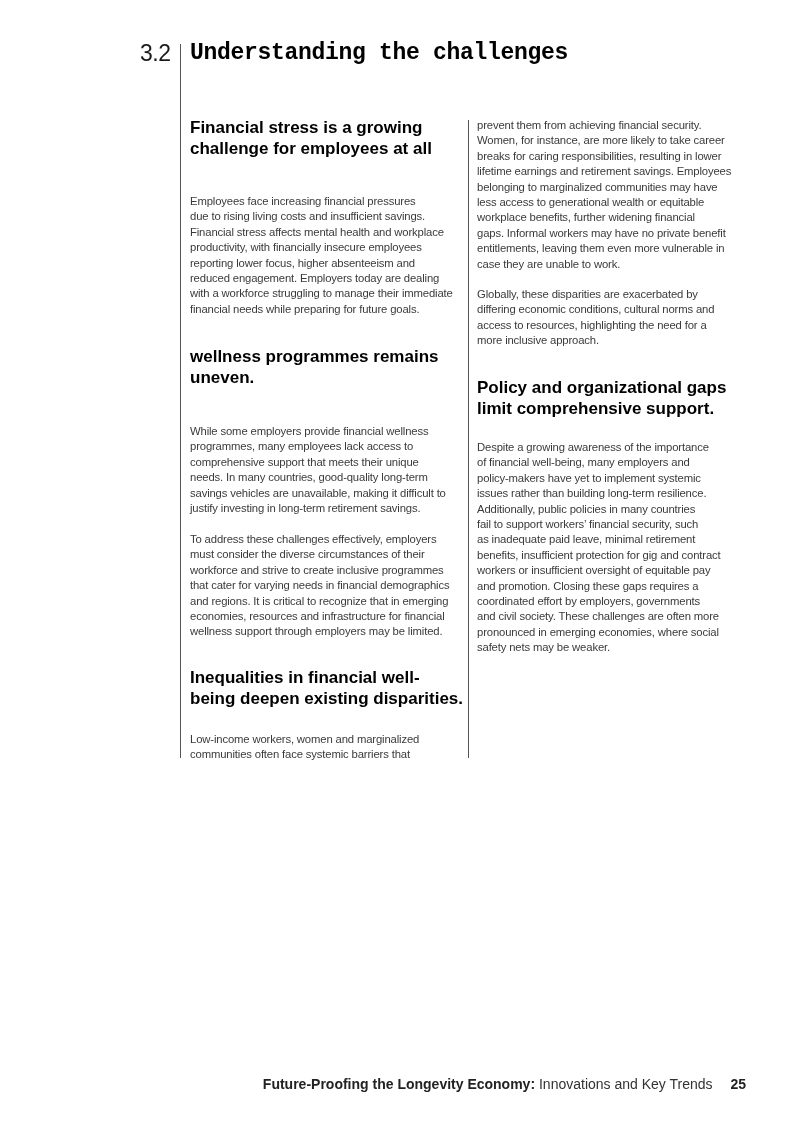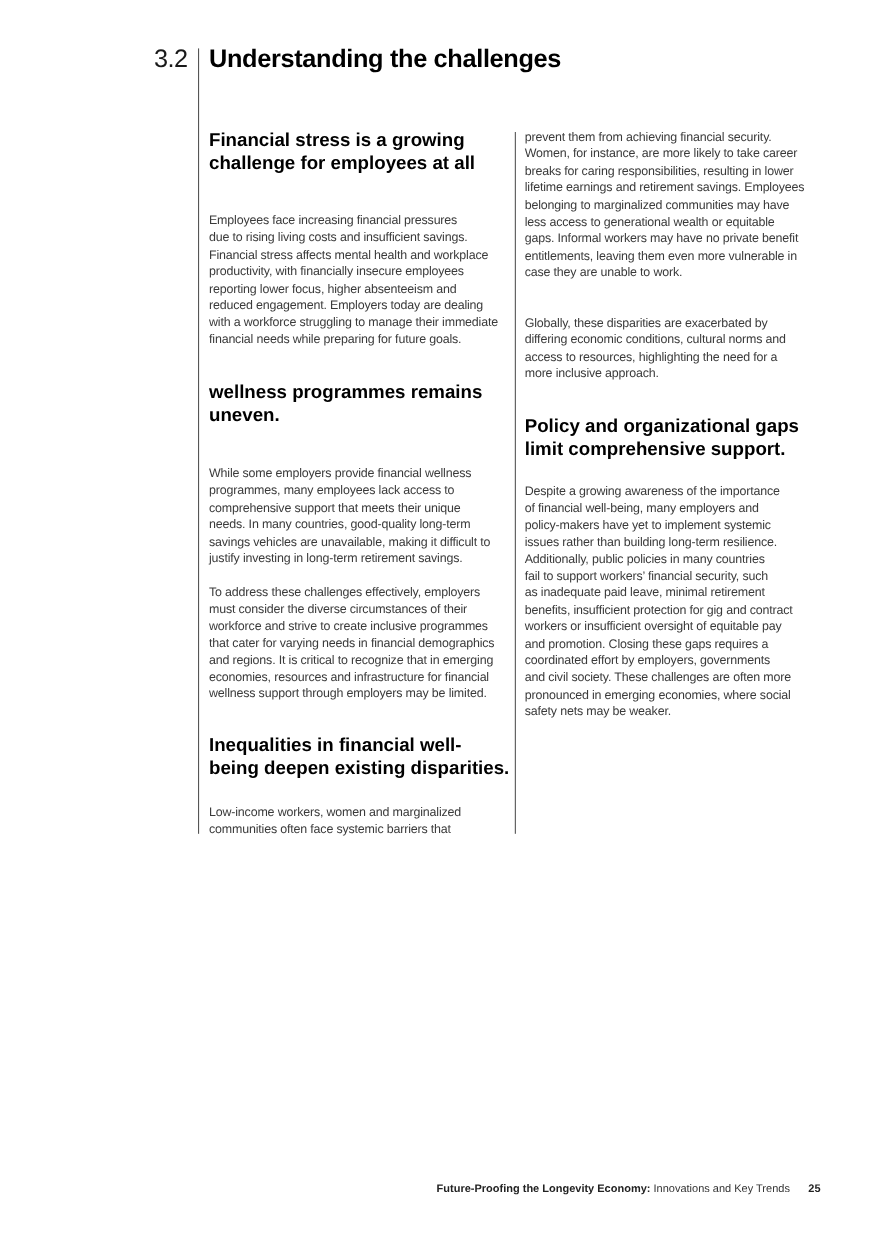--- a/index.html
+++ b/index.html
@@ -5,30 +5,30 @@
   html, body { margin: 0; padding: 0; background: #ffffff; }
   body { width: 793px; height: 1121px; position: relative; overflow: hidden; font-family: "Liberation Sans", sans-serif; }
   .abs { position: absolute; }
   .section-num { left: 140px; top: 40px; font-size: 23px; color: #1a1a1a; letter-spacing: -0.5px; }
   .section-title { left: 190px; top: 40px; font-size: 23px; font-weight: bold; color: #000; letter-spacing: -0.3px; }
   .rule-left { left: 180px; top: 44px; width: 1px; height: 714px; background: #555; }
   .rule-mid { left: 468px; top: 120px; width: 1px; height: 638px; background: #555; }
   .h { font-size: 17px; font-weight: bold; color: #000; line-height: 21px; white-space: nowrap; }
   .p { font-size: 11.3px; color: #3a3a3a; line-height: 15.4px; white-space: nowrap; letter-spacing: -0.15px; }
   .line { display: block; }
-  .footer { top: 1076px; right: 47px; font-size: 10px; color: #333; white-space: nowrap; }
+  .footer { top: 1076px; right: 47px; font-size: 14px; color: #333; white-space: nowrap; }
   .footer b { color: #222; }
   .footer .pg { font-weight: bold; margin-left: 14px; color: #222; }
 </style>
 </head>
 <body>
 
 <div class="abs section-num">3.2</div>
 <div class="abs rule-left"></div>
-<h1 class="abs section-title" style="margin:0;">Understanding the challenges</h1>
+<h1 class="abs section-title" style="margin:0;font-family:Liberation Mono, monospace;">Understanding the challenges</h1>
 <div class="abs rule-mid"></div>
 
 <div class="abs h" style="left:190px; top:117px;">
   <span class="line">Financial stress is a growing</span>
   <span class="line">challenge for employees at all</span>
 </div>
 <div class="abs p" style="left:190px; top:194px;">
   <span class="line">Employees face increasing financial pressures</span>
   <span class="line">due to rising living costs and insufficient savings.</span>
   <span class="line">Financial stress affects mental health and workplace</span>
@@ -70,20 +70,21 @@
   <span class="line">communities often face systemic barriers that</span>
 </div>
 
 <div class="abs p" style="left:477px; top:118px;">
   <span class="line">prevent them from achieving financial security.</span>
   <span class="line">Women, for instance, are more likely to take career</span>
   <span class="line">breaks for caring responsibilities, resulting in lower</span>
   <span class="line">lifetime earnings and retirement savings. Employees</span>
   <span class="line">belonging to marginalized communities may have</span>
   <span class="line">less access to generational wealth or equitable</span>
+  <span class="line">workplace benefits, further widening financial</span>
   <span class="line">gaps. Informal workers may have no private benefit</span>
   <span class="line">entitlements, leaving them even more vulnerable in</span>
   <span class="line">case they are unable to work.</span>
 </div>
 <div class="abs p" style="left:477px; top:287px;">
   <span class="line">Globally, these disparities are exacerbated by</span>
   <span class="line">differing economic conditions, cultural norms and</span>
   <span class="line">access to resources, highlighting the need for a</span>
   <span class="line">more inclusive approach.</span>
 </div>

